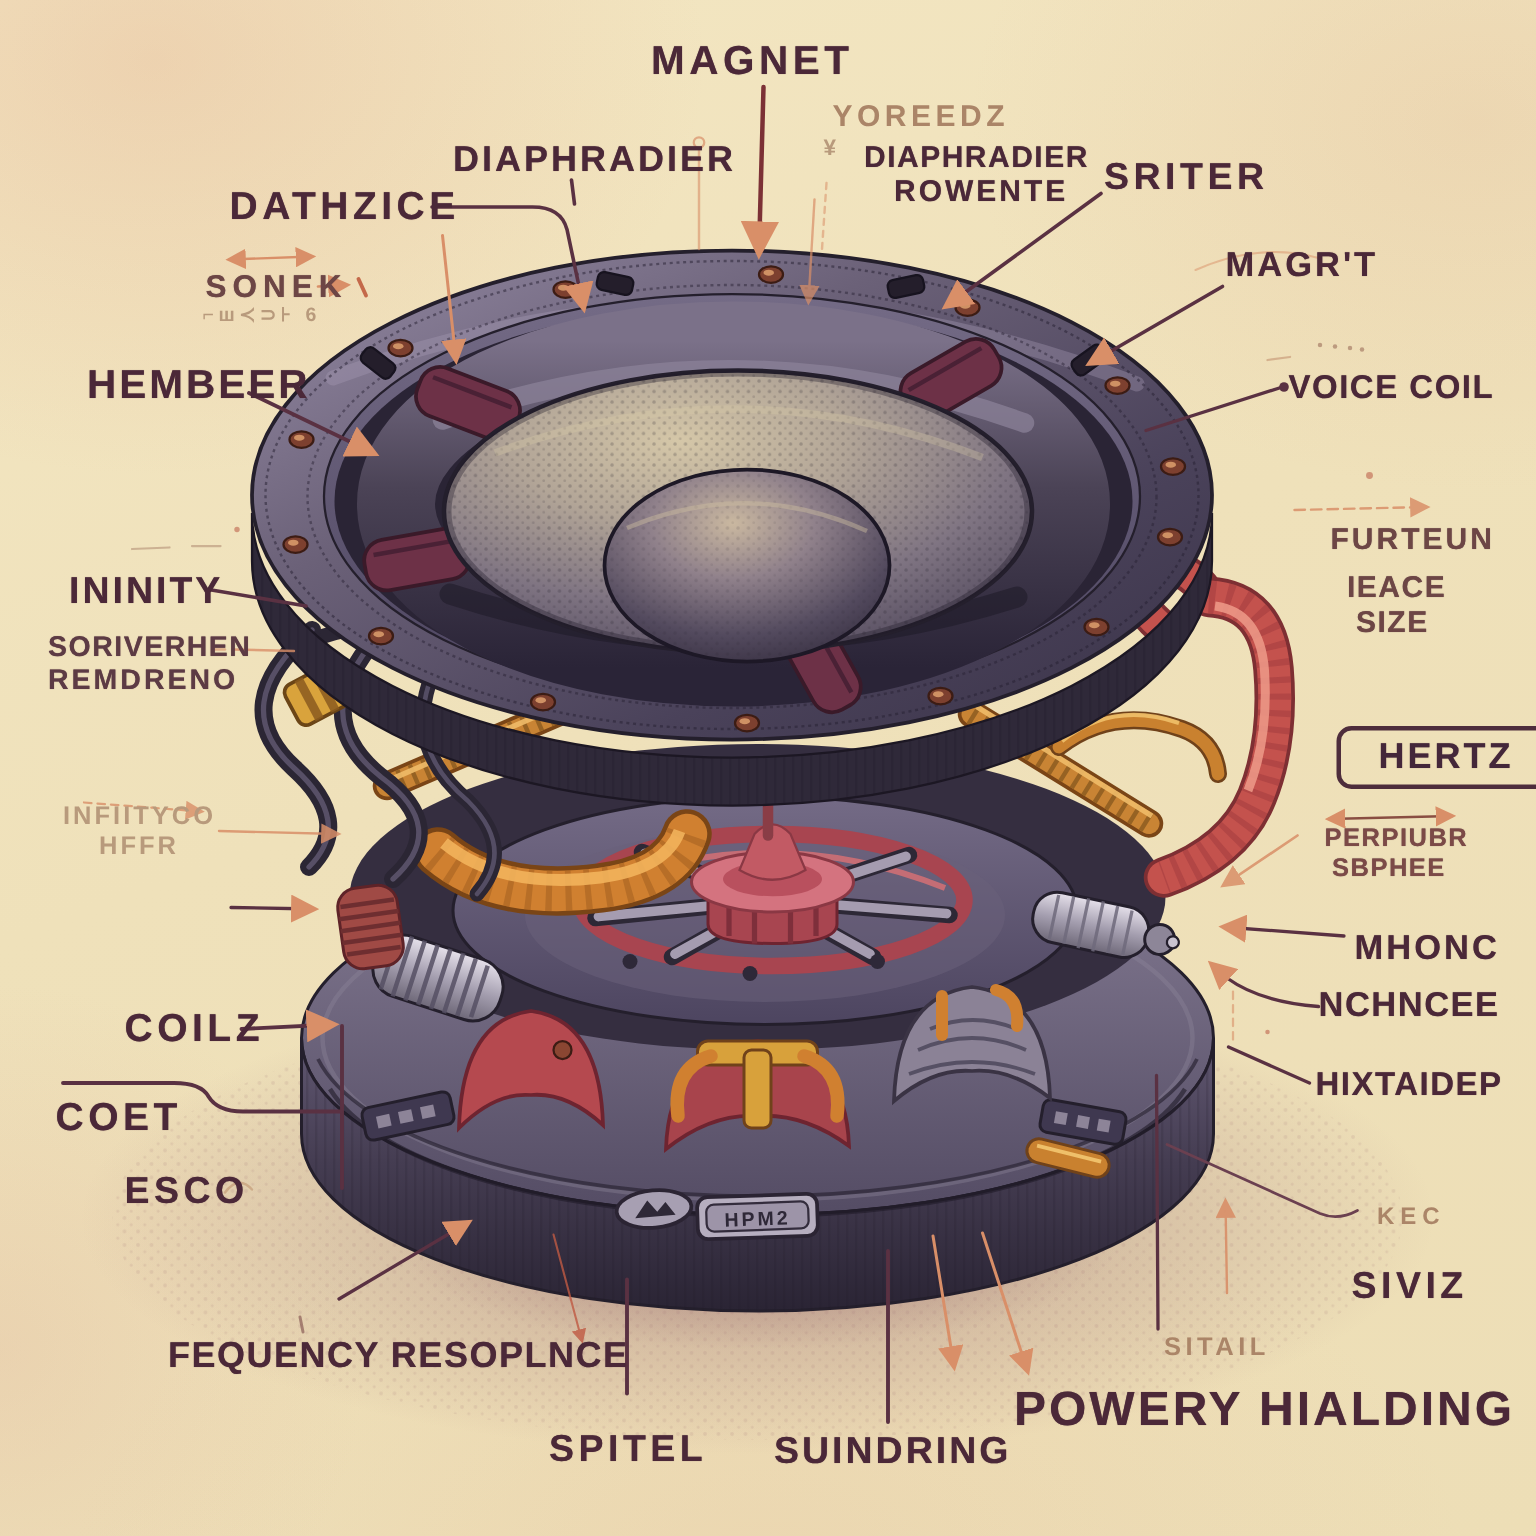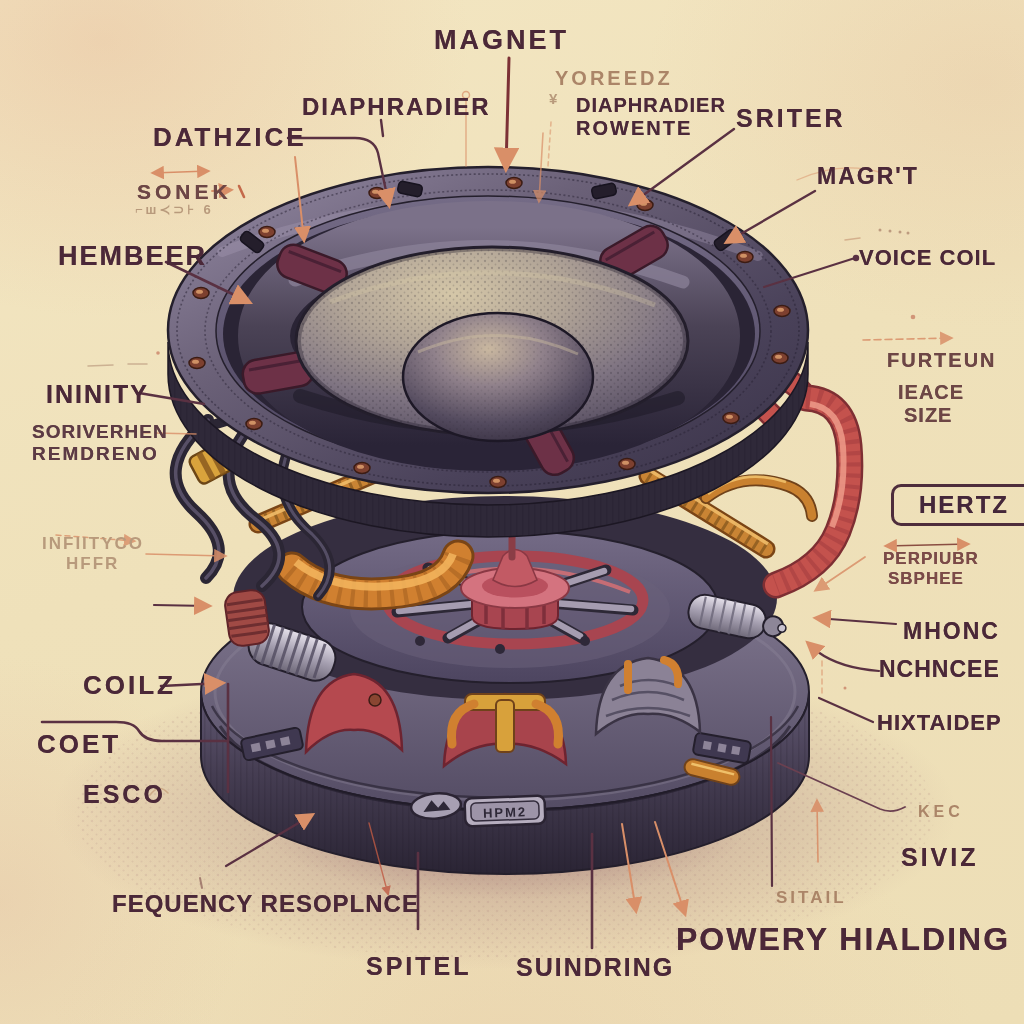--- a/index.html
+++ b/index.html
@@ -458,21 +458,21 @@
 <div class="lbl" style="left:434px;top:25px;font-size:27px;letter-spacing:3px">MAGNET</div>
 <div class="lbl" style="left:302px;top:93px;font-size:24px">DIAPHRADIER</div>
 <div class="lbl" style="left:153px;top:122px;font-size:26px;letter-spacing:3px">DATHZICE</div>
 <div class="lbl mid" style="left:137px;top:180px;font-size:21px;letter-spacing:4px">SONEK</div>
 <div class="lbl vfaded" style="left:135px;top:202px;font-size:13px;letter-spacing:3px">⌐ш≺⊃⊦ 6</div>
 <div class="lbl" style="left:58px;top:241px;font-size:27px;letter-spacing:2px">HEMBEER</div>
 <div class="lbl faded" style="left:555px;top:67px;font-size:20px;letter-spacing:3px">YOREEDZ</div>
 <div class="lbl vfaded" style="left:549px;top:90px;font-size:15px">¥</div>
 <div class="lbl" style="left:576px;top:94px;font-size:20px;letter-spacing:1px">
   <div>DIAPHRADIER</div>
-  <div style="margin-left:0;letter-spacing:2px">ROWENTE</div>
+  <div style="margin-left:20px;letter-spacing:2px">ROWENTE</div>
 </div>
 <div class="lbl" style="left:736px;top:104px;font-size:25px;letter-spacing:3px">SRITER</div>
 <div class="lbl" style="left:817px;top:163px;font-size:23px">MAGR'T</div>
 <div class="lbl" style="left:859px;top:245px;font-size:22px;letter-spacing:1px">VOICE COIL</div>
 <div class="lbl mid" style="left:887px;top:349px;font-size:20px">FURTEUN</div>
 <div class="lbl mid" style="left:898px;top:381px;font-size:20px;letter-spacing:1px">
   <div>IEACE</div>
   <div style="margin-left:6px">SIZE</div>
 </div>
 <div class="lbl hertz-box" style="left:891px;top:484px">HERTZ</div>

